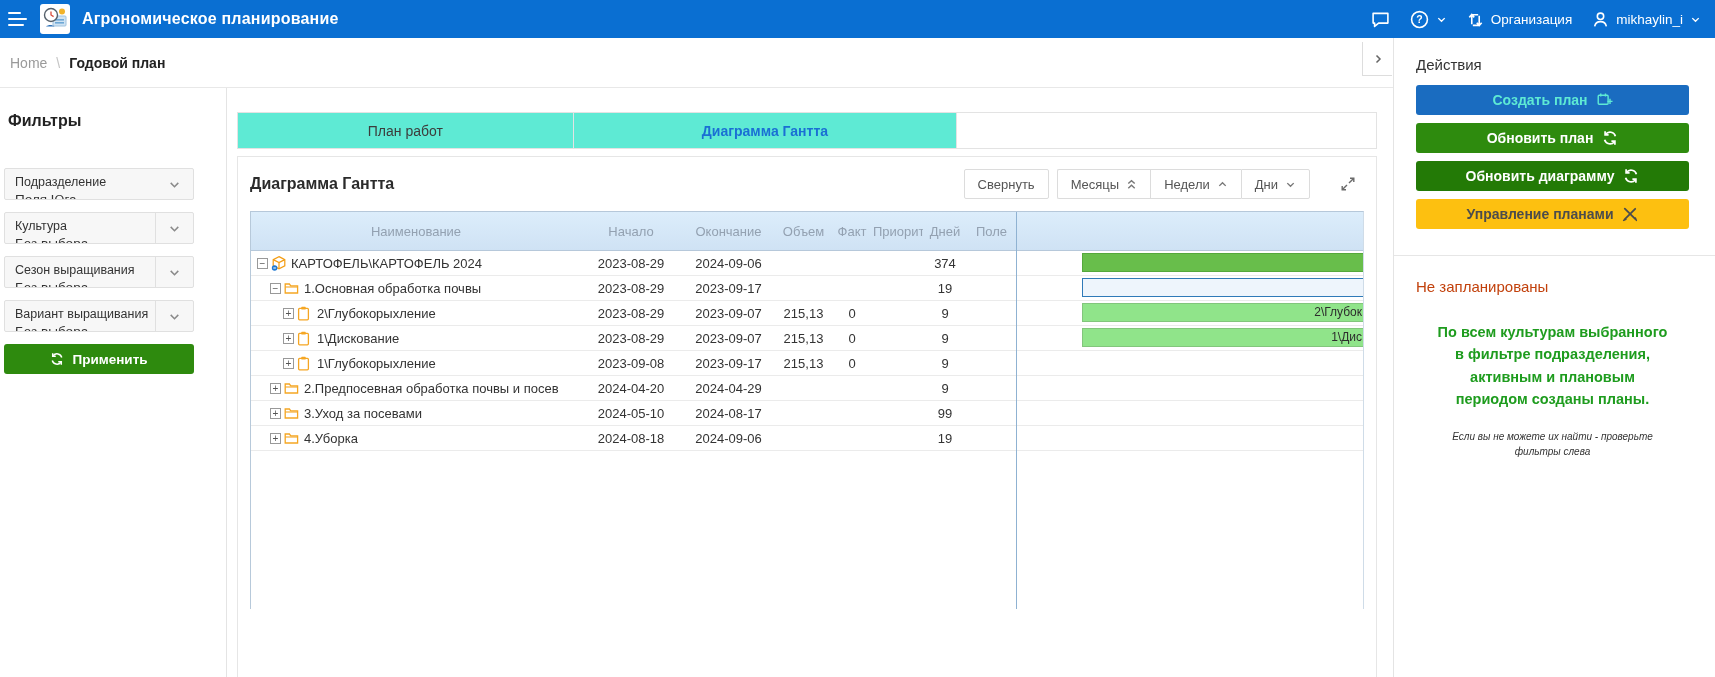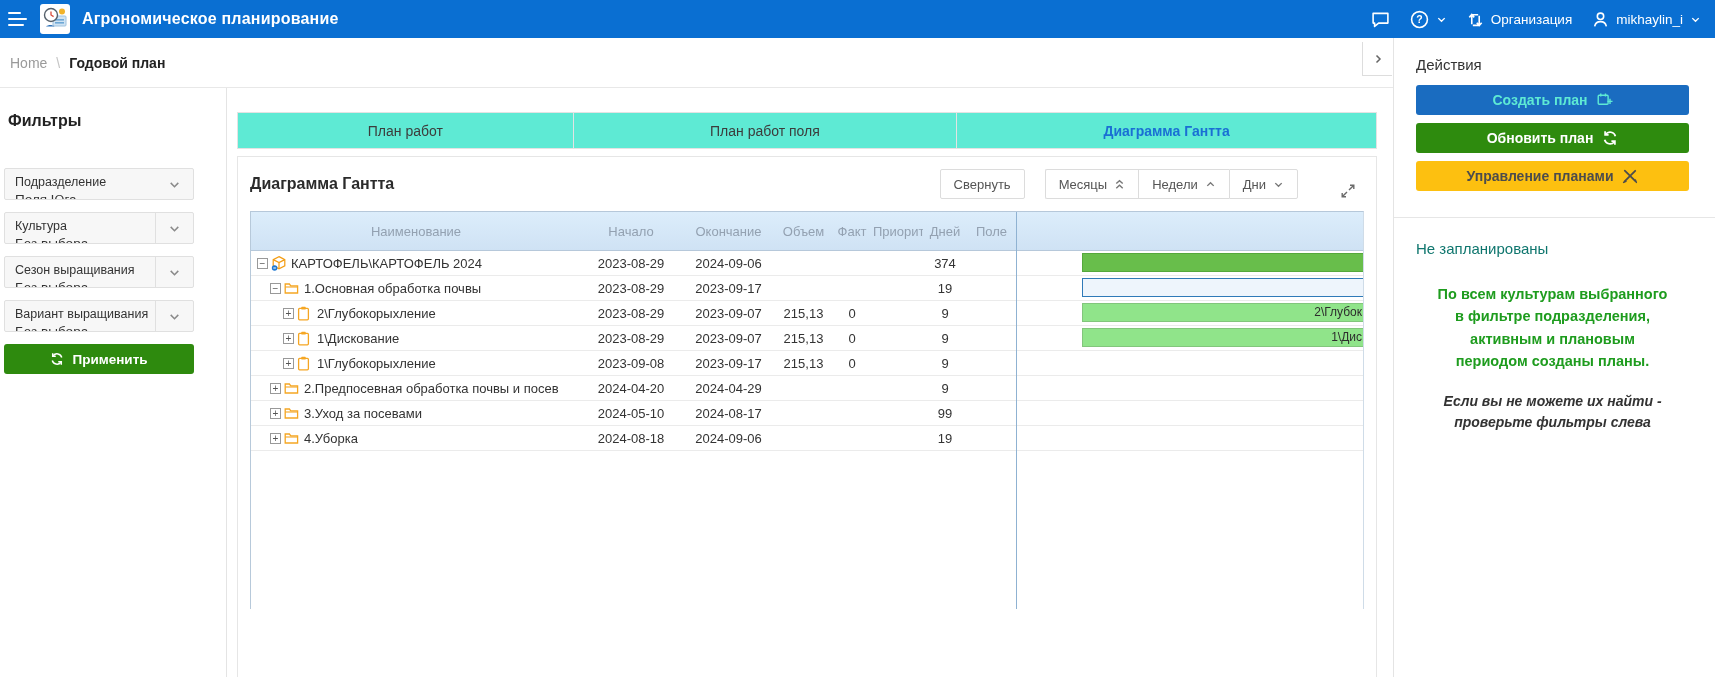--- a/index.html
+++ b/index.html
@@ -39,21 +39,21 @@
   .apply-btn { width:190px; height:30px; margin-top:4px; background:#2e8a0e; border:none; border-radius:3px; color:#fff; font-size:13.5px; font-weight:600; display:flex; align-items:center; justify-content:center; gap:8px; cursor:pointer; font-family:inherit; }
   
   .main { flex:1; padding:24px 16px 0 10px; min-width:0; }
   .tabs { display:flex; border:1px solid #e3e3e3; background:#fff; height:37px; }
   .tab { border-right:1px solid #e3e3e3; display:flex; align-items:center; justify-content:center; font-size:14px; color:#3c3c3c; cursor:pointer; background:#5eead4; }
   .tab:nth-child(1){ width:29.5%; } .tab:nth-child(2){ width:33.7%; } .tab:nth-child(3){ width:36.8%; border-right:none; }
   .tab.active { color:#1a6fd4; font-weight:bold; }
   .gantt-card { border:1px solid #e6e6e6; margin-top:7px; background:#fff; height:522px; padding:12px 12px 0 12px; }
   .gantt-head { display:flex; align-items:center; margin-bottom:12px; }
   .gantt-title { font-size:16px; font-weight:600; color:#2b2b2b; }
-  .gantt-tools { margin-left:auto; display:flex; align-items:flex-end; gap:20px; }
+  .gantt-tools { margin-left:auto; display:flex; align-items:center; gap:8px; }
   .gbtn { height:30px; background:#fff; border:1px solid #dcdcdc; border-radius:2px; color:#555; font-size:13px; padding:0 13px; display:flex; align-items:center; gap:7px; cursor:pointer; font-family:inherit; }
   .btn-group { display:flex; }
   .btn-group .gbtn { border-radius:0; border-right-width:0; }
   .btn-group .gbtn:first-child { border-radius:2px 0 0 2px; }
   .btn-group .gbtn:last-child { border-right-width:1px; border-radius:0 2px 2px 0; }
   .expand-ic { margin-left:22px; margin-right:8px; color:#6b6b6b; cursor:pointer; display:flex; }
   
   .gtable { position:relative; width:1114px; height:398px; border-left:1px solid #b7c9da; border-right:1px solid #cfdce8; border-top:1px solid #b6c8da; overflow:hidden; }
   .vline-tl { position:absolute; left:765px; top:0; bottom:0; width:1px; background:#8fb2d2; z-index:3; }
   .g-headrow { display:flex; height:39px; background:linear-gradient(#dcedfb,#cfe2f4); border-bottom:1px solid #b6c8da; color:#93a1b1; font-size:13px; align-items:center; }
@@ -74,23 +74,23 @@
   .c-tl { position:relative; width:349px; height:25px; flex:none; overflow:hidden; }
   .bar { position:absolute; left:66px; right:-2px; top:2px; height:19px; font-size:12px; color:#2d2d2d; display:flex; align-items:center; justify-content:flex-end; padding-right:4px; }
   .bar-solid-green { background:#68be4b; border:1px solid #55a83c; }
   .bar-outline-blue { background:#eef5fc; border:1px solid #2f7ab8; }
   .bar-light-green { background:#90e48a; border:1px solid #82c67c; }
   
   .rpanel { width:322px; border-left:1px solid #e4e4e4; padding:18px 26px 0 22px; }
   .rp-heading { font-size:15px; color:#333; margin-bottom:12px; }
   .action-btn { width:100%; height:30px; border:none; border-radius:3px; font-size:14px; font-weight:600; display:flex; align-items:center; justify-content:center; gap:9px; cursor:pointer; margin-bottom:8px; font-family:inherit; }
   .rp-divider { border-top:1px solid #e6e6e6; margin:26px -26px 0 -22px; }
-  .unplanned-head { font-size:15px; color:#0f766e; margin-top:22px; }
+  .unplanned-head { font-size:15px; color:#c2410c; margin-top:22px; }
   .unplanned-msg { width:236px; margin:26px auto 0; text-align:center; color:#1e9c1e; font-weight:bold; font-size:14.5px; line-height:1.55; }
-  .unplanned-note { width:220px; margin:18px auto 0; text-align:center; color:#333; font-weight:bold; font-style:italic; font-size:14px; line-height:1.5; }
+  .unplanned-note { width:220px; margin:18px auto 0; text-align:center; color:#333; font-weight:normal; font-style:italic; font-size:10px; line-height:1.5; }
   .hidden-defs { position:absolute; width:0; height:0; overflow:hidden; }
 </style>
 </head>
 <body>
 
 <svg class="hidden-defs" aria-hidden="true">
   <symbol id="i-refresh" viewBox="0 0 16 16">
     <path d="M13.4 6.2A5.6 5.6 0 0 0 3.6 4.3" fill="none" stroke="currentColor" stroke-width="1.7"></path>
     <path d="M3.1 1.3v3.5h3.5" fill="none" stroke="currentColor" stroke-width="1.7"></path>
     <path d="M2.6 9.8a5.6 5.6 0 0 0 9.8 1.9" fill="none" stroke="currentColor" stroke-width="1.7"></path>
@@ -252,23 +252,20 @@
               <use href="#i-refresh"></use>
             </svg>
           <span>Применить</span>
         </button>
       </aside>
 
       <main class="main">
         <div class="tabs" id="tabs-host">
             <div class="tab">
               <span class="t-label">План работ</span>
-            </div>
-            <div class="tab">
-              <span class="t-label">План работ поля</span>
             </div>
             <div class="tab active">
               <span class="t-label">Диаграмма Гантта</span>
             </div>
           </div>
         <section class="gantt-card">
           <div class="gantt-head">
             <div class="gantt-title">Диаграмма Гантта</div>
             <div class="gantt-tools">
               <button class="gbtn">
@@ -527,20 +524,26 @@
     <svg class="a-ic" width="16" height="16">
             <use href="#i-calplus"></use>
           </svg>
   </button>
         <button class="action-btn" style="background: rgb(46, 139, 14); color: rgb(255, 255, 255);">
     <span class="a-label">Обновить план</span>
     <svg class="a-ic" width="16" height="16">
             <use href="#i-refresh"></use>
           </svg>
   </button>
+        <button class="action-btn" style="background: rgb(35, 122, 6); color: rgb(255, 255, 255);">
+    <span class="a-label">Обновить диаграмму</span>
+    <svg class="a-ic" width="16" height="16">
+            <use href="#i-refresh"></use>
+          </svg>
+  </button>
         <button class="action-btn" style="background: rgb(253, 192, 16); color: rgb(76, 76, 76);">
     <span class="a-label">Управление планами</span>
     <svg class="a-ic" width="16" height="16">
             <use href="#i-tools"></use>
           </svg>
   </button>
       </div>
     <div class="rp-divider"></div>
     <div class="unplanned-head">Не запланированы</div>
     <div class="unplanned-msg">По всем культурам выбранного в фильтре подразделения, активным и плановым периодом созданы планы.</div>

